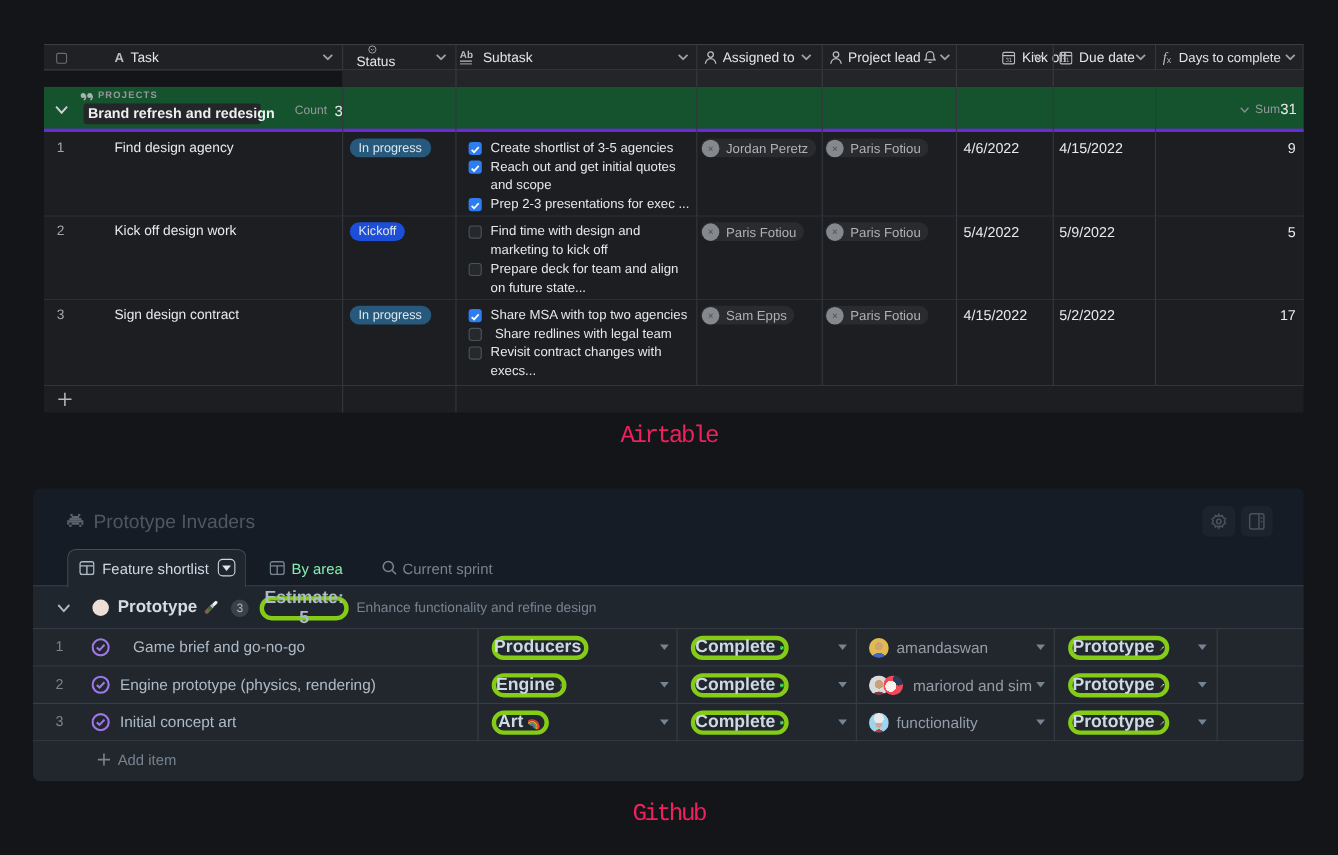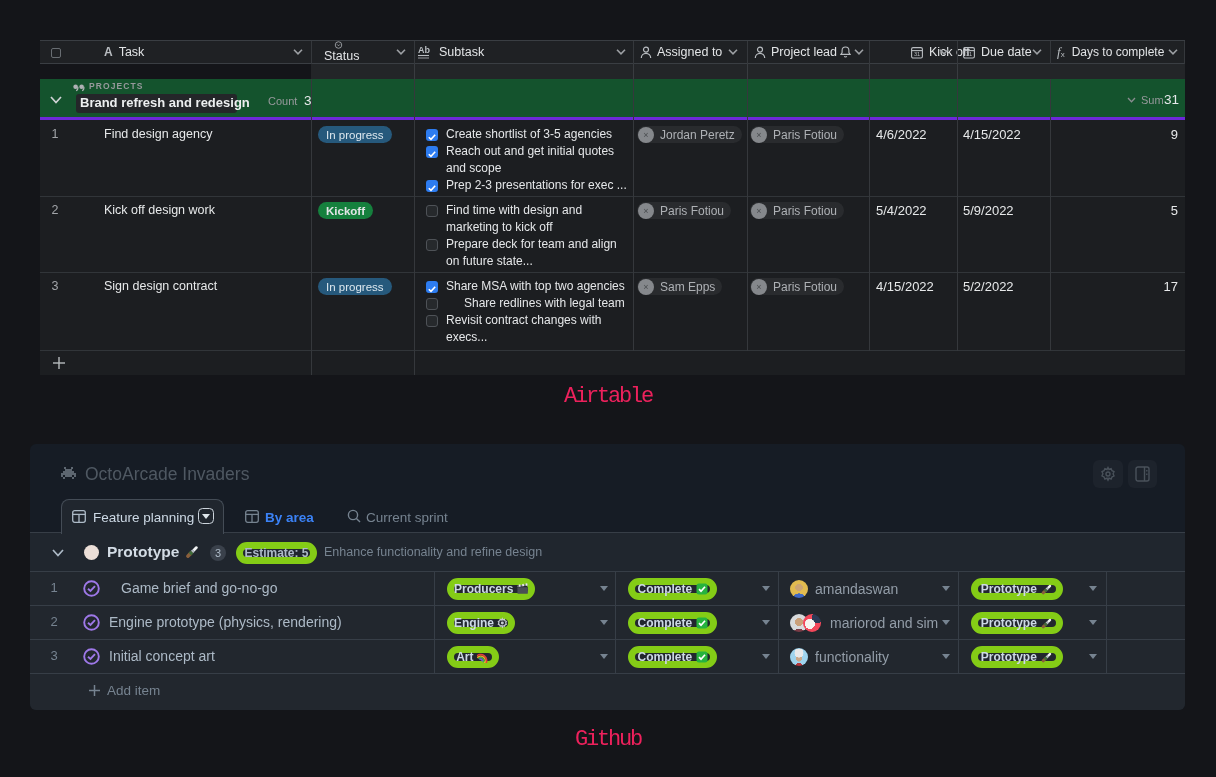--- a/index.html
+++ b/index.html
@@ -9,34 +9,34 @@
 #at { position:absolute; left:40px; top:40px; width:1145px; height:335px; }
 .at-hd { position:absolute; left:0; top:0; width:1145px; height:24px; background:#1f2124; border-top:1px solid #3a3e43; border-bottom:1px solid #3a3e43; }
 .at-vline { position:absolute; width:1px; background:#35383c; }
 .at-hcell { position:absolute; top:1px; height:22px; display:flex; align-items:center; color:#e2e4e6; font-size:12.5px; }
 .at-chev { position:absolute; top:9px; }
 .at-strip { position:absolute; background:#232528; }
 .at-grp { position:absolute; left:0; top:39px; width:1145px; height:41px; background:#14532d; border-bottom:3px solid #6d28d9; }
 .at-row { position:absolute; left:0; width:1145px; background:#1c1e21; border-bottom:1px solid #313539; }
 .chip { position:absolute; height:17px; border-radius:9px; font-size:11.5px; display:flex; align-items:center; padding:0 8px; }
 .chip-blue { background:#26597c; color:#dde8ef; }
-.chip-grey { background:#15803d; color:#e3e5e7;font-weight:bold; }
+.chip-grey { background:#1d4ed8; color:#e3e5e7; }
 .cb { position:absolute; width:12px; height:12px; border-radius:3px; }
 .cb-on { background:#2d7cf0; }
 .cb-off { background:#26292c; border:1px solid #4e5257; }
 .stxt { position:absolute; font-size:12px; color:#e5e7e9; white-space:nowrap; }
 .rnum { position:absolute; font-size:12.5px; color:#a2a5a9; }
 .pill { position:absolute; height:17px; border-radius:8.5px; background:#292b2e; display:flex; align-items:center; font-size:12px; color:#aeb1b5; }
 .pav { width:16px; height:16px; border-radius:50%; background:#85888c; margin:0 6px 0 1px; display:flex; align-items:center; justify-content:center; color:#4a4d50; font-size:9px; }
 .dtx { position:absolute; font-size:13px; color:#e7e9ea; white-space:nowrap; }
 
 #gh { position:absolute; left:30px; top:444px; width:1155px; height:266px; background:#161c25; border-radius:6px; }
 .gh-row { position:absolute; left:0; width:1155px; background:#22272e; border-bottom:1px solid #373e47; }
 .gh-vline { position:absolute; width:1px; background:#373e47; }
-.gpill { position:absolute; border:7px solid #84cc16; border-radius:11px; display:flex; align-items:center; justify-content:center; color:#cdd9e5; font-size:12px; font-weight:bold;text-align:center; }
+.gpill { position:absolute; border:4px solid #84cc16; border-radius:11px; display:flex; align-items:center; justify-content:center; color:#cdd9e5; font-size:16px; font-weight:bold;text-align:center; }
 .caret { position:absolute; width:0; height:0; border-left:4.5px solid transparent; border-right:4.5px solid transparent; border-top:5px solid #768390; }
 .gname { position:absolute; font-size:14px; color:#939da8; white-space:nowrap; }
 .gtask { position:absolute; font-size:14px; color:#adbac7; white-space:nowrap; }
 .glabel { position:absolute; font-size:13px; color:#768390; }
 .redlbl { position:absolute; font-family:"Liberation Mono", monospace; font-size:22px; letter-spacing:-2.2px; color:#ed215c; }
 </style>
 </head>
 <body>
 
 <div id="at">
@@ -228,21 +228,21 @@
 
   <div class="at-row" style="top:233px;height:78px;">
     <div class="rnum" style="left:8px;top:6px;width:14px;text-align:center;">3</div>
     <div class="dtx" style="left:64px;top:6px;font-size:12.5px;">Sign design contract</div>
     <div class="chip chip-blue" style="left:278px;top:5px;">In progress</div>
     <div class="cb cb-on" style="left:386px;top:8px;"><svg width="12" height="12" viewBox="0 0 12 12">
           <polyline points="2.8,6.2 5,8.4 9.2,3.8" fill="none" stroke="#fff" stroke-width="1.6"></polyline>
         </svg></div>
     <div class="stxt" style="left:406px;top:5.5px;">Share MSA with top two agencies</div>
     <div class="cb cb-off" style="left:386px;top:25px;"></div>
-    <div class="stxt" style="left:424px;top:22.5px;">Share redlines with legal team</div>
+    <div class="stxt" style="left:410px;top:22.5px;">Share redlines with legal team</div>
     <div class="cb cb-off" style="left:386px;top:42px;"></div>
     <div class="stxt" style="left:406px;top:39.5px;">Revisit contract changes with</div>
     <div class="stxt" style="left:406px;top:56.5px;">execs...</div>
     <div class="pill" style="left:597px;top:5px;"><span class="pav">×</span>Sam Epps<span style="width:7px;"></span></div>
     <div class="pill" style="left:710px;top:5px;"><span class="pav">×</span>Paris Fotiou<span style="width:7px;"></span></div>
     <div class="dtx" style="left:836px;top:6px;">4/15/2022</div>
     <div class="dtx" style="left:923px;top:6px;">5/2/2022</div>
     <div class="dtx" style="right:7px;top:6px;">17</div>
     <div class="at-vline" style="left:271px;top:0;height:78px;"></div>
     <div class="at-vline" style="left:374px;top:0;height:78px;"></div>
@@ -271,21 +271,21 @@
       <rect x="10" y="0" width="2" height="2"></rect>
       <rect x="4" y="2" width="7" height="2"></rect>
       <rect x="2" y="4" width="11" height="2"></rect>
       <rect x="0" y="6" width="15" height="2"></rect>
       <rect x="0" y="8" width="2" height="2"></rect>
       <rect x="4" y="8" width="7" height="2"></rect>
       <rect x="13" y="8" width="2" height="2"></rect>
       <rect x="2" y="10" width="2" height="2"></rect>
       <rect x="11" y="10" width="2" height="2"></rect>
     </svg>
-  <div style="position:absolute;left:55px;top:20px;font-size:17.5px;font-weight:normal;color:#4f5862;">OctoArcade Invaders</div>
+  <div style="position:absolute;left:55px;top:20px;font-size:17.5px;font-weight:normal;color:#4f5862;">Prototype Invaders</div>
   <div style="position:absolute;left:1063px;top:16px;width:30px;height:28px;border-radius:6px;background:#1d232c;">
     <svg style="position:absolute;left:7px;top:6px;" width="16" height="16" viewBox="0 0 16 16" fill="none" stroke="#49515a" stroke-width="1.4">
         <circle cx="8" cy="8" r="2"></circle>
         <path d="M8,1.5 l1,2 2.1,-0.9 0.9,2.1 2,1 -0.9,2.1 0.9,2.1 -2,1 -0.9,2.1 -2.1,-0.9 -1,2 -1,-2 -2.1,0.9 -0.9,-2.1 -2,-1 0.9,-2.1 -0.9,-2.1 2,-1 0.9,-2.1 2.1,0.9 z"></path>
       </svg>
   </div>
   <div style="position:absolute;left:1098px;top:16px;width:29px;height:28px;border-radius:6px;background:#1d232c;">
     <svg style="position:absolute;left:7px;top:6px;" width="15" height="16" viewBox="0 0 15 16" fill="none" stroke="#49515a" stroke-width="1.4">
         <rect x="1" y="1" width="13" height="14" rx="2"></rect>
         <line x1="9.5" y1="1" x2="9.5" y2="15"></line>
@@ -293,30 +293,30 @@
         <line x1="11.8" y1="7.5" x2="11.8" y2="9"></line>
       </svg>
   </div>
 
   <div style="position:absolute;left:31px;top:55px;width:163px;height:35px;background:#20262e;border:1px solid #444c56;border-bottom:none;border-radius:8px 8px 0 0;z-index:3;"></div>
   <svg style="position:absolute;left:42px;top:66px;z-index:4;" width="14" height="13" viewBox="0 0 14 13" fill="none" stroke="#adbac7" stroke-width="1.3">
       <rect x="0.7" y="0.7" width="12.6" height="11.6" rx="2"></rect>
       <line x1="0.7" y1="4.4" x2="13.3" y2="4.4"></line>
       <line x1="7" y1="4.4" x2="7" y2="12.3"></line>
     </svg>
-  <div style="position:absolute;left:63px;top:66px;font-size:13.5px;color:#cdd9e5;z-index:4;">Feature planning</div>
+  <div style="position:absolute;left:63px;top:66px;font-size:13.5px;color:#cdd9e5;z-index:4;">Feature shortlist</div>
   <div style="position:absolute;left:168px;top:64px;width:16px;height:16px;border:1.5px solid #ccd4dc;border-radius:4.5px;z-index:4;">
     <div class="caret" style="left:2.5px;top:4.5px;border-top-color:#dfe6ec;border-left-width:4px;border-right-width:4px;border-top-width:5px;"></div>
   </div>
   <svg style="position:absolute;left:215px;top:66px;" width="14" height="13" viewBox="0 0 14 13" fill="none" stroke="#768390" stroke-width="1.3">
       <rect x="0.7" y="0.7" width="12.6" height="11.6" rx="2"></rect>
       <line x1="0.7" y1="4.4" x2="13.3" y2="4.4"></line>
       <line x1="7" y1="4.4" x2="7" y2="12.3"></line>
     </svg>
-  <div style="position:absolute;left:235px;top:66px;font-size:13.5px;color:#3b82f6;font-weight:bold;">By area</div>
+  <div style="position:absolute;left:235px;top:66px;font-size:13.5px;color:#86efac;">By area</div>
   <svg style="position:absolute;left:317px;top:65px;" width="14" height="14" viewBox="0 0 14 14" fill="none" stroke="#768390" stroke-width="1.4">
       <circle cx="6" cy="6" r="4.6"></circle>
       <line x1="9.4" y1="9.4" x2="13" y2="13"></line>
     </svg>
   <div style="position:absolute;left:336px;top:66px;font-size:13.5px;color:#768390;">Current sprint</div>
 
   <div style="position:absolute;left:0;top:88px;width:1155px;height:40px;background:#20262e;border-top:1px solid #373e47;border-bottom:1px solid #373e47;z-index:2;">
     <svg style="position:absolute;left:22px;top:16px;" width="12" height="8" viewBox="0 0 12 8">
         <polyline points="1,1 6,6.5 11,1" fill="none" stroke="#adbac7" stroke-width="1.7"></polyline>
       </svg>

